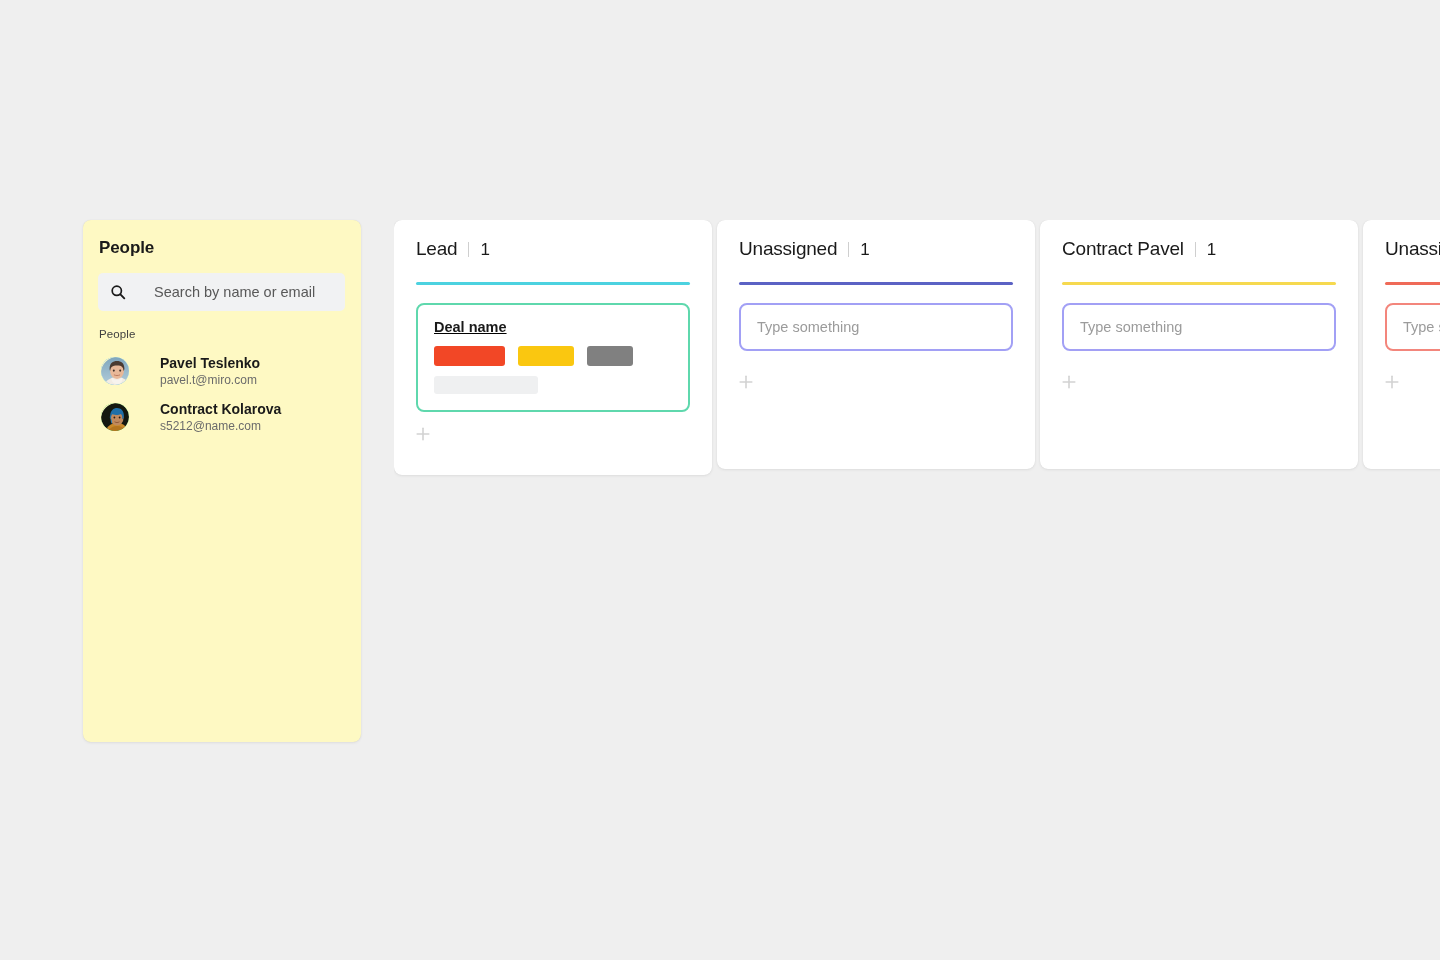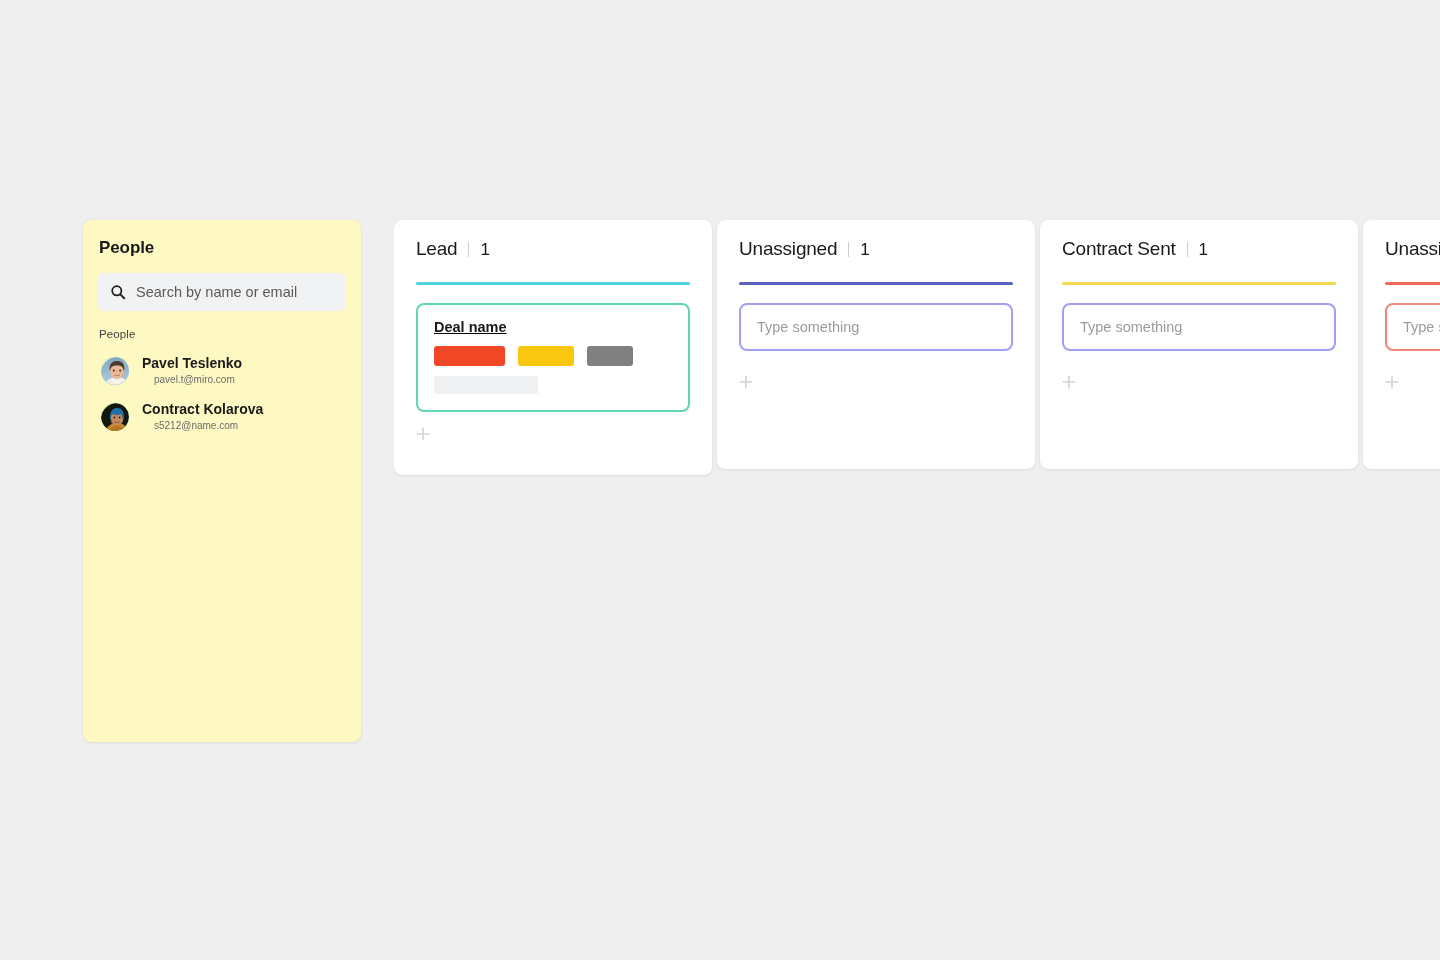--- a/index.html
+++ b/index.html
@@ -46,21 +46,21 @@
     position: absolute;
     left: 15px;
     top: 53px;
     width: 247px;
     height: 38px;
     background: #f1f2f3;
     border-radius: 5px;
     display: flex;
     align-items: center;
     padding: 0 12px;
-    gap: 10px;
+    gap: 28px;
     cursor: text;
   }
   .search-icon { width: 16px; height: 16px; flex: 0 0 16px; display:block; }
   .search-input {
     border: none;
     outline: none;
     background: transparent;
     font-family: inherit;
     font-size: 14.5px;
     color: #1a1a1a;
@@ -80,21 +80,21 @@
 
   .person-list {
     position: absolute;
     left: 0;
     top: 128px;
     width: 100%;
   }
   .person-row {
     display: flex;
     align-items: center;
-    gap: 11px;
+    gap: 29px;
     padding: 5px 16px;
     height: 46px;
     cursor: pointer;
   }
   .avatar {
     width: 32px;
     height: 32px;
     flex: 0 0 32px;
     border-radius: 50%;
     position: relative;
@@ -116,25 +116,24 @@
   }
   .person-meta { display: flex; flex-direction: column; gap: 1px; min-width: 0; }
   .person-name {
     font-size: 14px;
     font-weight: 700;
     color: #1a1a1a;
     line-height: 17px;
     white-space: nowrap;
   }
   .person-email {
-    font-size: 10px;
+    font-size: 12px;
     color: #6b6b6b;
     line-height: 14px;
     white-space: nowrap;
-    margin-left: 12px;
   }
 
   .column {
     position: relative;
     width: 318px;
     height: 249px;
     background: #ffffff;
     border-radius: 8px;
     box-shadow: 0 1px 3px rgba(0,0,0,0.07), 0 0 1px rgba(0,0,0,0.10);
     flex: 0 0 318px;
@@ -380,21 +379,21 @@
           </div>
           <div class="add-btn" style="top: 153px;">
             <svg width="18" height="18" viewBox="0 0 18 18">
               <line x1="9" y1="3.2" x2="9" y2="14.8" stroke="#d2d2d2" stroke-width="1.6" stroke-linecap="round"></line>
               <line x1="3.2" y1="9" x2="14.8" y2="9" stroke="#d2d2d2" stroke-width="1.6" stroke-linecap="round"></line>
             </svg>
           </div>
         </div>
         <div class="column">
           <div class="col-head">
-            <span class="col-title">Contract Sent</span>
+            <span class="col-title">Contract Pavel</span>
             <span class="col-sep"></span>
             <span class="col-count">1</span>
           </div>
           <div class="col-rule" style="background: rgb(246, 217, 79);"></div>
           <div class="card-slot">
             <div class="type-card">
               <input type="text" class="type-input" placeholder="Type something" style="">
             </div>
           </div>
           <div class="add-btn" style="top: 153px;">

